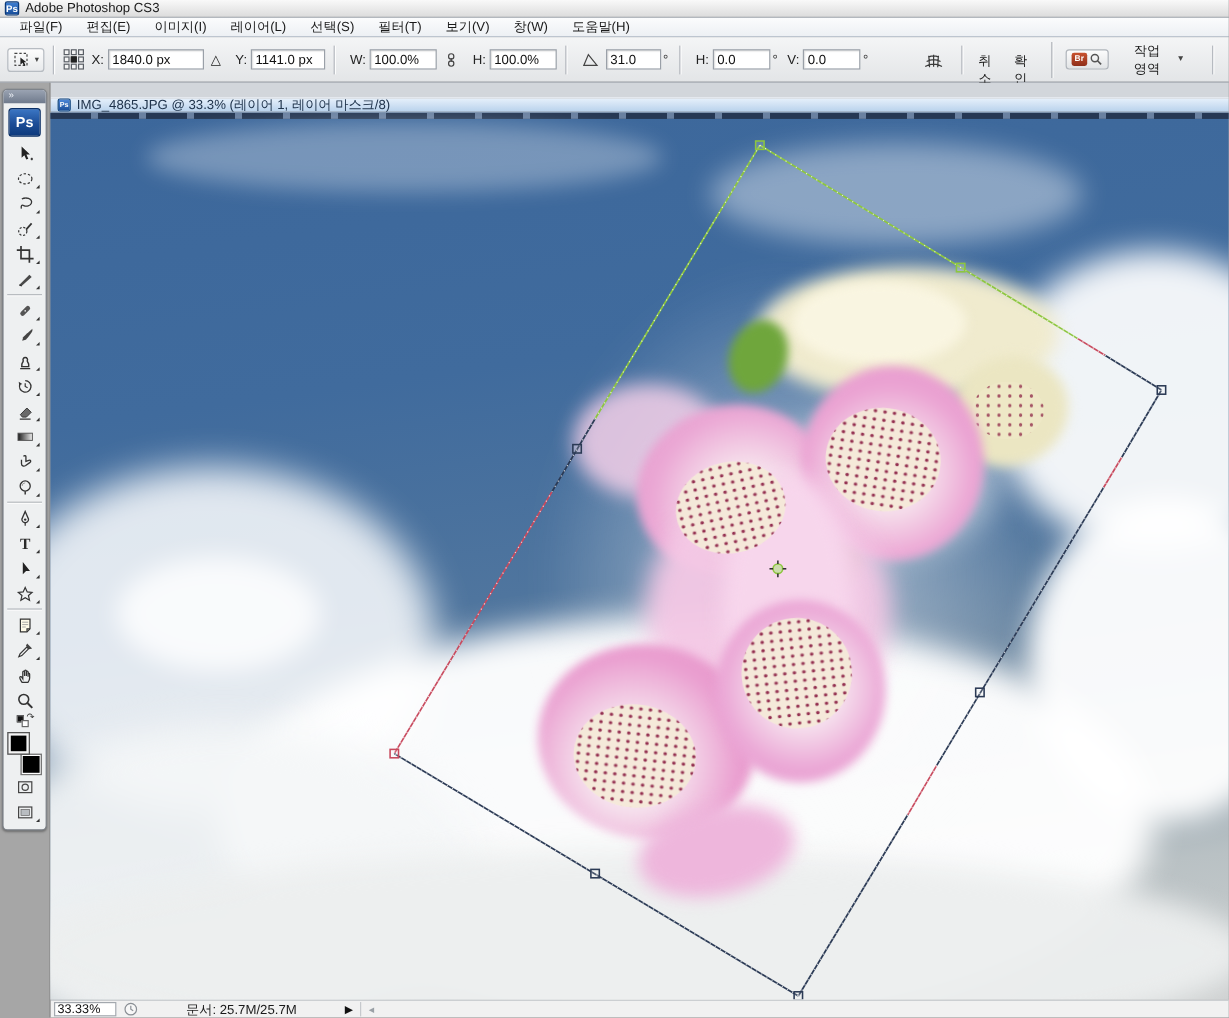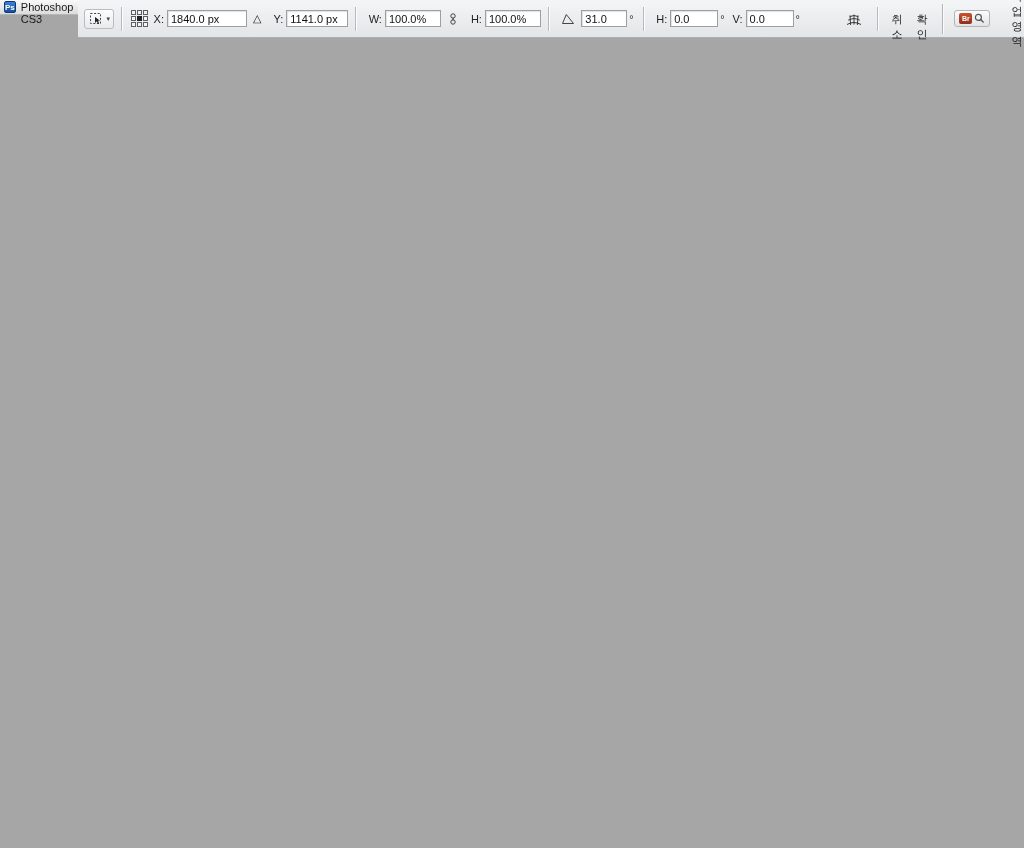--- a/index.html
+++ b/index.html
@@ -1,19 +1,19 @@
 <!DOCTYPE html>
 <html><head>
 <meta charset="utf-8">
 <style>
   * { margin:0; padding:0; box-sizing:border-box; }
   html,body { width:1024px; height:848px; overflow:hidden;
     font-family:"Liberation Sans", sans-serif; font-size:11px; color:#1a1a1a;
     background:#a6a6a6; }
-  .app { position:relative; width:1024px; height:848px; display:flex; flex-direction:row; }
+  .app { position:relative; width:1024px; height:848px; display:flex; flex-direction:column; }
 
   
   .titlebar { height:15px; display:flex; align-items:center; gap:5px; padding:0 4px;
     background:linear-gradient(#f9f9f9,#dcdcdc); border-bottom:1px solid #b3b8be; }
   .ps-app-icon { width:12px; height:12px; border-radius:2px; color:#fff; font-size:8px; font-weight:bold;
     display:flex; align-items:center; justify-content:center;
     background:linear-gradient(#3f7fd2,#184e9b); border:1px solid #0d3a78; }
   .title-text { font-size:11px; }
 
   
@@ -107,20 +107,31 @@
 </head>
 <body>
 
 <div class="app">
 
   <div class="titlebar">
     <div class="ps-app-icon">Ps</div>
     <div class="title-text">Adobe Photoshop CS3</div>
   </div>
 
+  <div class="menubar">
+    <span class="menu-item">파일(F)</span>
+    <span class="menu-item">편집(E)</span>
+    <span class="menu-item">이미지(I)</span>
+    <span class="menu-item">레이어(L)</span>
+    <span class="menu-item">선택(S)</span>
+    <span class="menu-item">필터(T)</span>
+    <span class="menu-item">보기(V)</span>
+    <span class="menu-item">창(W)</span>
+    <span class="menu-item">도움말(H)</span>
+  </div>
 
   <div class="optionsbar">
     <div class="tool-preset">
       <svg width="16" height="16" viewBox="0 0 16 16">
         <rect x="2.5" y="2.5" width="10" height="10" fill="none" stroke="#444" stroke-dasharray="2 1.6"></rect>
         <path d="M7 6v6l1.8-1.7L10 13l1.2-.6-1.2-2.6H12z" fill="#222"></path>
       </svg>
       <span class="caret">▾</span>
     </div>
     <div class="opt-sep"></div>
@@ -382,20 +393,21 @@
             </svg>
             <i class="fly"></i>
         </div>
       </div>
     </div>
 
     <div class="doccol">
       <div class="doc-gap"></div>
       <div class="docbar">
         <div class="doc-icon">Ps</div>
+        <span>IMG_4865.JPG @ 33.3% (레이어 1, 레이어 마스크/8)</span>
       </div>
 
       <div class="canvas">
         <div class="canvas-topedge"></div>
 
         <div class="blob" style="left:80px;top:8px;width:430px;height:58px;background:rgba(255,255,255,.30);filter:blur(9px)"></div>
         <div class="blob" style="left:550px;top:25px;width:310px;height:85px;background:rgba(255,255,255,.40);filter:blur(11px)"></div>
         <div class="blob" style="left:785px;top:115px;width:270px;height:250px;background:rgba(255,255,255,.92);filter:blur(13px)"></div>
         <div class="blob" style="left:815px;top:320px;width:230px;height:270px;background:rgba(255,255,255,.95);filter:blur(11px)"></div>
         <div class="blob" style="left:-50px;top:295px;width:370px;height:290px;background:rgba(252,253,254,.85);filter:blur(15px)"></div>
@@ -461,15 +473,26 @@
             <g>
               <circle cx="605" cy="380" r="4" fill="rgba(170,225,120,.55)" stroke="#8dc63f" stroke-width="1.3"></circle>
               <line x1="605" y1="373" x2="605" y2="376" stroke="#222" stroke-width="1.2"></line>
               <line x1="605" y1="384" x2="605" y2="387" stroke="#222" stroke-width="1.2"></line>
               <line x1="598" y1="380" x2="601" y2="380" stroke="#222" stroke-width="1.2"></line>
               <line x1="609" y1="380" x2="612" y2="380" stroke="#222" stroke-width="1.2"></line>
             </g>
           </svg>
       </div>
 
+      <div class="statusbar">
+        <input class="zoom-field" value="33.33%" style="">
+        <svg width="12" height="12" viewBox="0 0 12 12">
+          <circle cx="6" cy="6" r="4.8" fill="#f7f7f7" stroke="#8a8f95"></circle>
+            <path d="M6 3.2V6l2 1.3" fill="none" stroke="#8a8f95"></path>
+        </svg>
+        <span class="doc-info">문서: 25.7M/25.7M</span>
+        <span class="status-menu-arrow">▶</span>
+        <span class="status-sep"></span>
+        <span class="scroll-arrow">◂</span>
+      </div>
     </div>
   </div>
 </div>
 
 </body></html>

